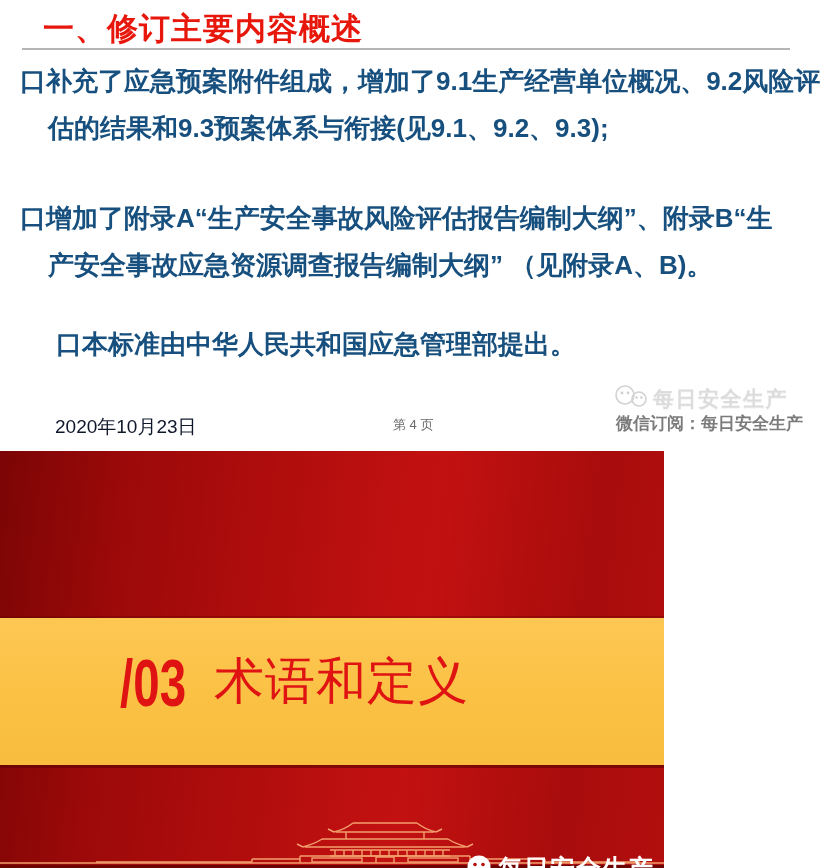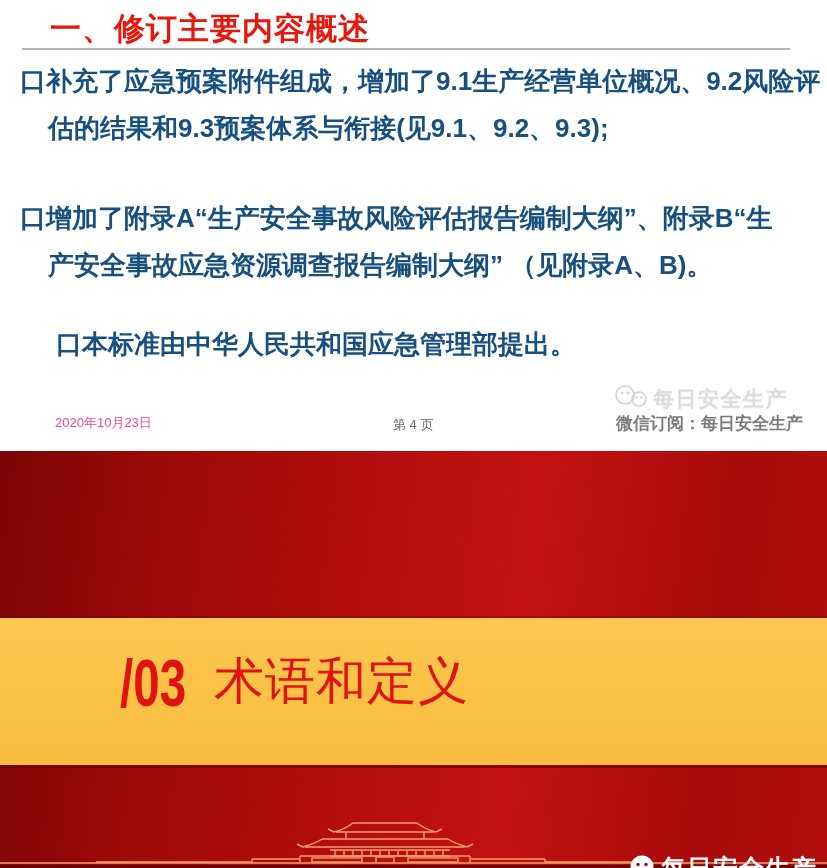--- a/index.html
+++ b/index.html
@@ -1,42 +1,42 @@
 <!DOCTYPE html>
 <html><head>
 <meta charset="utf-8">
 <style>
   html,body{margin:0;padding:0;background:#fff;}
   .page{position:relative;width:827px;height:868px;overflow:hidden;background:#fff;
         font-family:"Liberation Sans","DejaVu Sans",sans-serif;}
 
   
   .slide1{position:absolute;left:0;top:0;width:827px;height:451px;background:#ffffff;}
-  .s1-title{position:absolute;left:50px;top:8px;margin:0;font-size:31px;font-weight:800;
+  .s1-title{position:absolute;left:43px;top:8px;margin:0;font-size:31px;font-weight:800;
             color:#e8170c;letter-spacing:1px;white-space:nowrap;}
   .s1-rule{position:absolute;left:22px;top:48px;width:768px;height:2px;background:#b5b5b5;}
   .para{position:absolute;left:0;width:658px;}
   .bl{font-size:26px;font-weight:800;color:#17507e;line-height:47px;white-space:nowrap;
       letter-spacing:0px;}
   .bl.first{margin-left:20px;}
   .bl.cont{margin-left:48px;}
   .p1{top:58px;} .p2{top:195px;} .p3{top:321px;padding-left:36px;}
 
-  .f-date{position:absolute;left:55px;top:414px;font-size:13px;color:#ec4899;}
+  .f-date{position:absolute;left:55px;top:414px;font-size:19px;color:#0f172a;}
   .f-page{position:absolute;left:393px;top:416px;font-size:13px;color:#6a6a6a;}
 
   .wm{position:absolute;right:28px;top:383px;width:185px;}
   .wm-row{display:flex;align-items:center;gap:3px;}
   .wm-big{font-size:21px;font-weight:700;color:#dcdcdc;letter-spacing:1.5px;white-space:nowrap;
           text-shadow:0 1px 0 #f4f4f4;}
   .wm-sub{font-size:17px;font-weight:700;color:#7b7b7b;margin-top:-3px;margin-left:2px;
           white-space:nowrap;}
 
   
-  .slide2{position:absolute;left:0;top:451px;width:827px;height:417px;overflow:hidden;
+  .slide2{position:absolute;left:0;top:451px;width:664px;height:417px;overflow:hidden;
           background:linear-gradient(97deg,#7c0505 0%,#9c0909 18%,#b50e0e 45%,#c31111 62%,
                      #a80c0c 85%,#b20e0e 100%);}
   .band{position:absolute;left:0;top:167px;width:827px;height:147px;
         background:linear-gradient(180deg,#fdc753 0%,#fac144 55%,#f8bc3e 100%);
         box-shadow:0 3px 0 rgba(100,3,3,.65), 0 -2px 0 rgba(100,3,3,.35);}
   .sec-num{position:absolute;left:120px;top:32px;font-size:66px;line-height:1;font-weight:800;
            color:#e01313;transform:scaleX(.72);transform-origin:left top;white-space:nowrap;}
   .sec-title{position:absolute;left:214px;top:38px;font-size:50px;line-height:1;font-weight:400;
              color:#e01313;white-space:nowrap;letter-spacing:1px;}
   .building{position:absolute;left:0;bottom:2px;width:827px;height:50px;}

